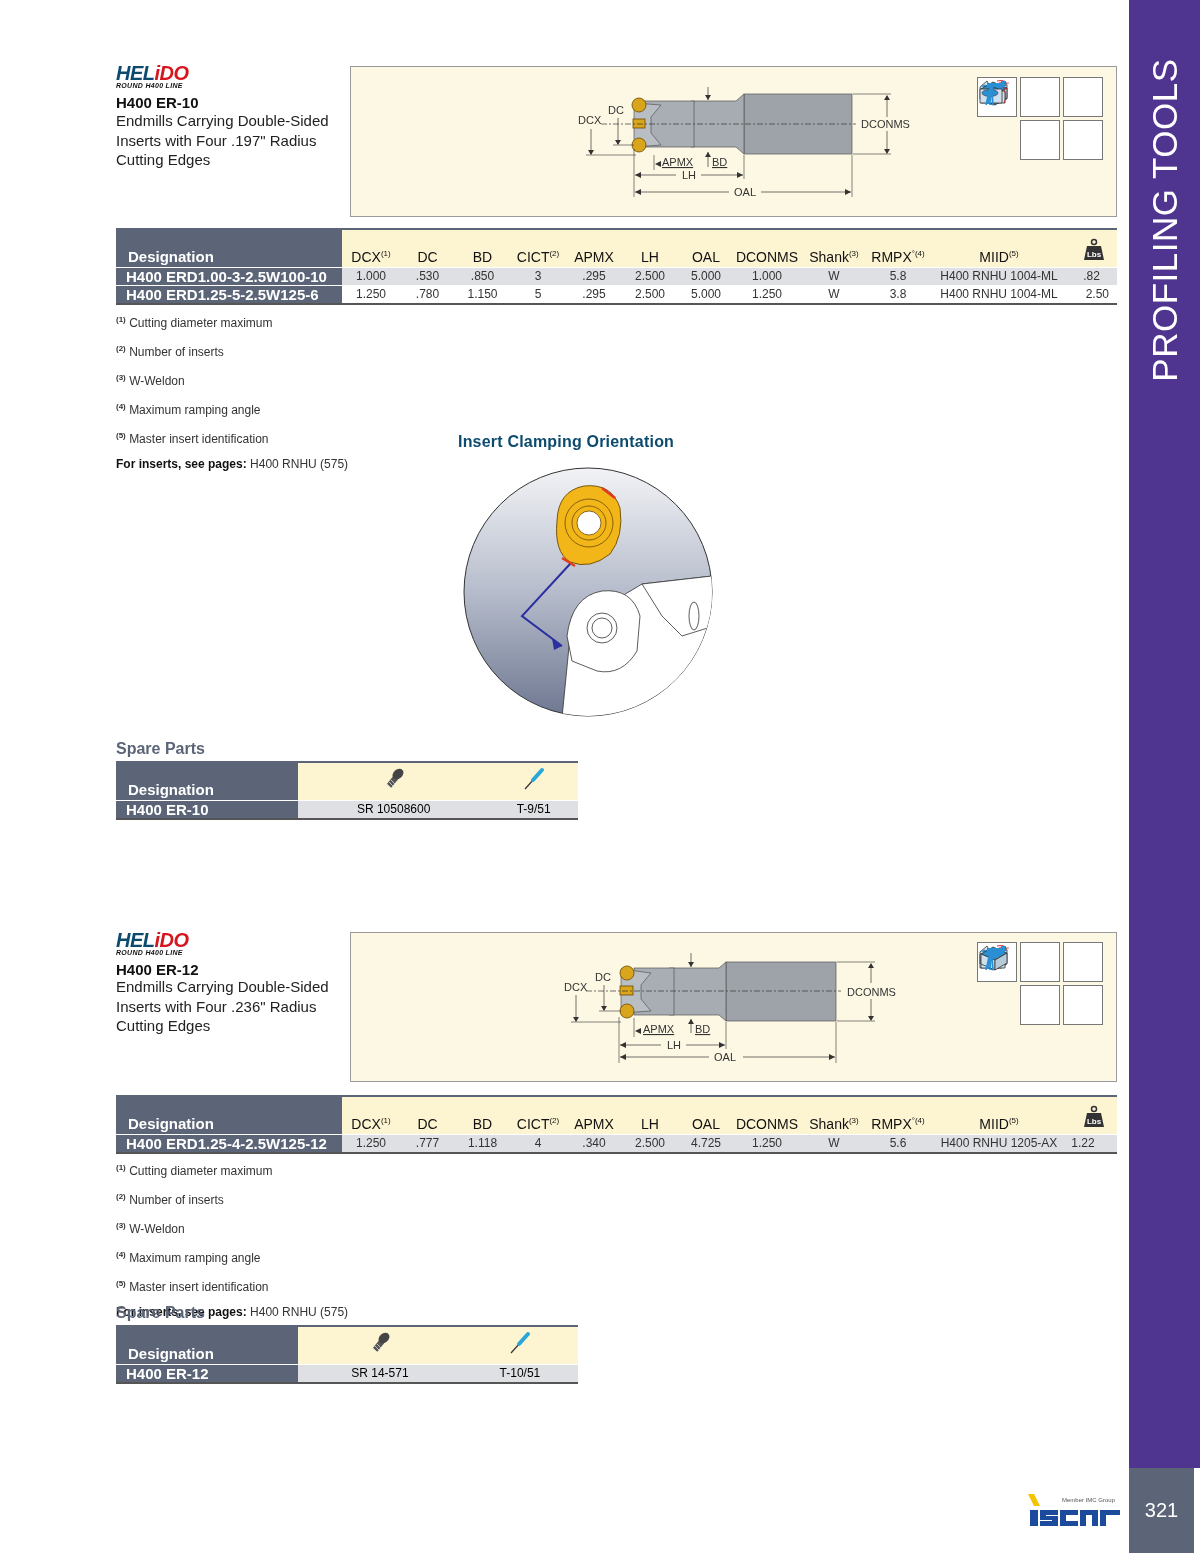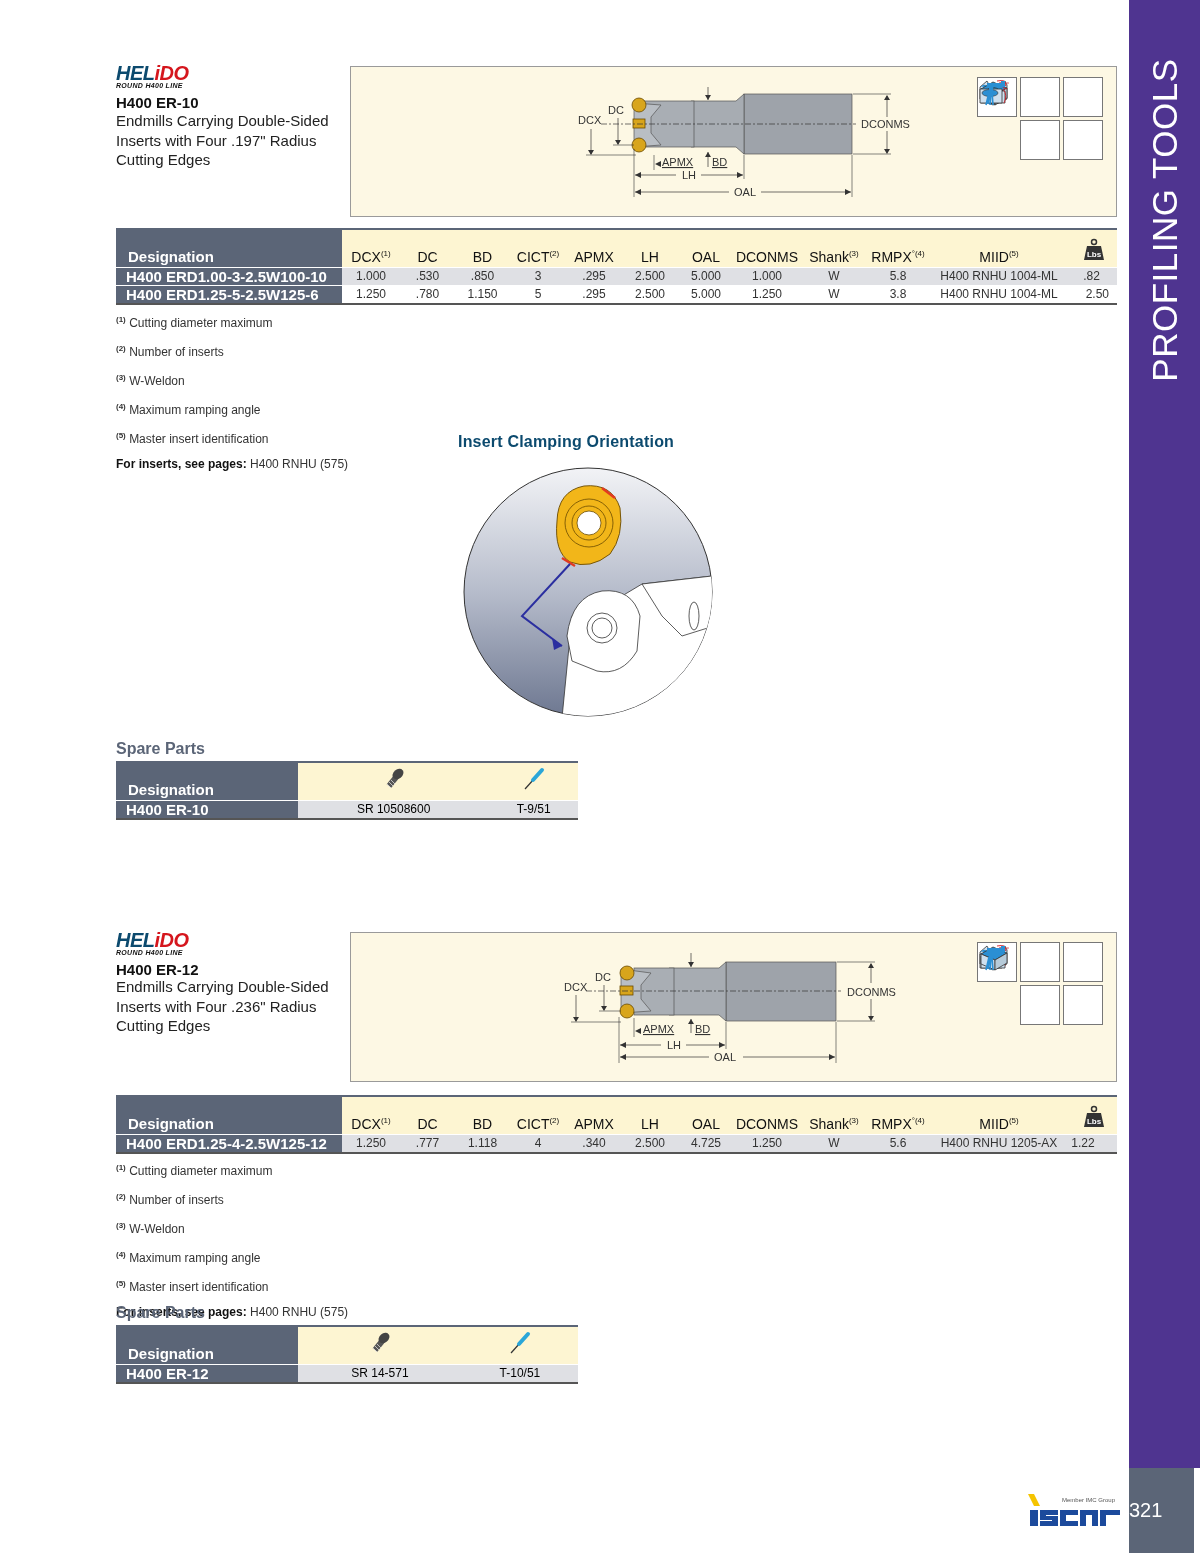--- a/index.html
+++ b/index.html
@@ -3,21 +3,21 @@
 <meta charset="utf-8">
 <style>
   * { box-sizing: border-box; margin: 0; padding: 0; }
   html, body { width: 1200px; height: 1553px; background: #ffffff; overflow: hidden; }
   body { position: relative; font-family: "Liberation Sans", sans-serif; color: #222; }
 
   
   .side-band { position: absolute; left: 1129px; top: 0; width: 71px; height: 1468px; background: #4f3490; }
   .side-title { position: absolute; left: 1129px; top: 40px; width: 71px; height: 360px; display: flex; align-items: center; justify-content: center; }
   .side-title span { display: block; transform: rotate(-90deg); white-space: nowrap; color: #ffffff; font-size: 35px; letter-spacing: 0.5px; font-family: "Liberation Sans", sans-serif; font-weight: normal; }
-  .page-num-box { position: absolute; left: 1129px; top: 1468px; width: 65px; height: 85px; background: #5b6577; display: flex; align-items: center; justify-content: flex-start; }
+  .page-num-box { position: absolute; left: 1129px; top: 1468px; width: 65px; height: 85px; background: #5b6577; display: flex; align-items: center; justify-content: center; }
   .page-num-box span { color: #fff; font-size: 20px; }
   .iscar { position: absolute; left: 1026px; top: 1490px; width: 96px; height: 40px; }
   .iscar-member { position: absolute; left: 1062px; top: 1497px; font-size: 6px; color: #555; }
 
   
   .helido { position: absolute; left: 116px; width: 110px; }
   .helido .logo { font-family: "Liberation Sans", sans-serif; font-weight: 900; font-style: italic; font-size: 20px; letter-spacing: -0.5px; line-height: 18px; }
   .helido .logo .hel { color: #0c4a6e; }
   .helido .logo .ido { color: #d5161d; }
   .helido .sub { font-size: 7px; font-weight: bold; font-style: italic; color: #111; letter-spacing: 0.3px; line-height: 8px; }

